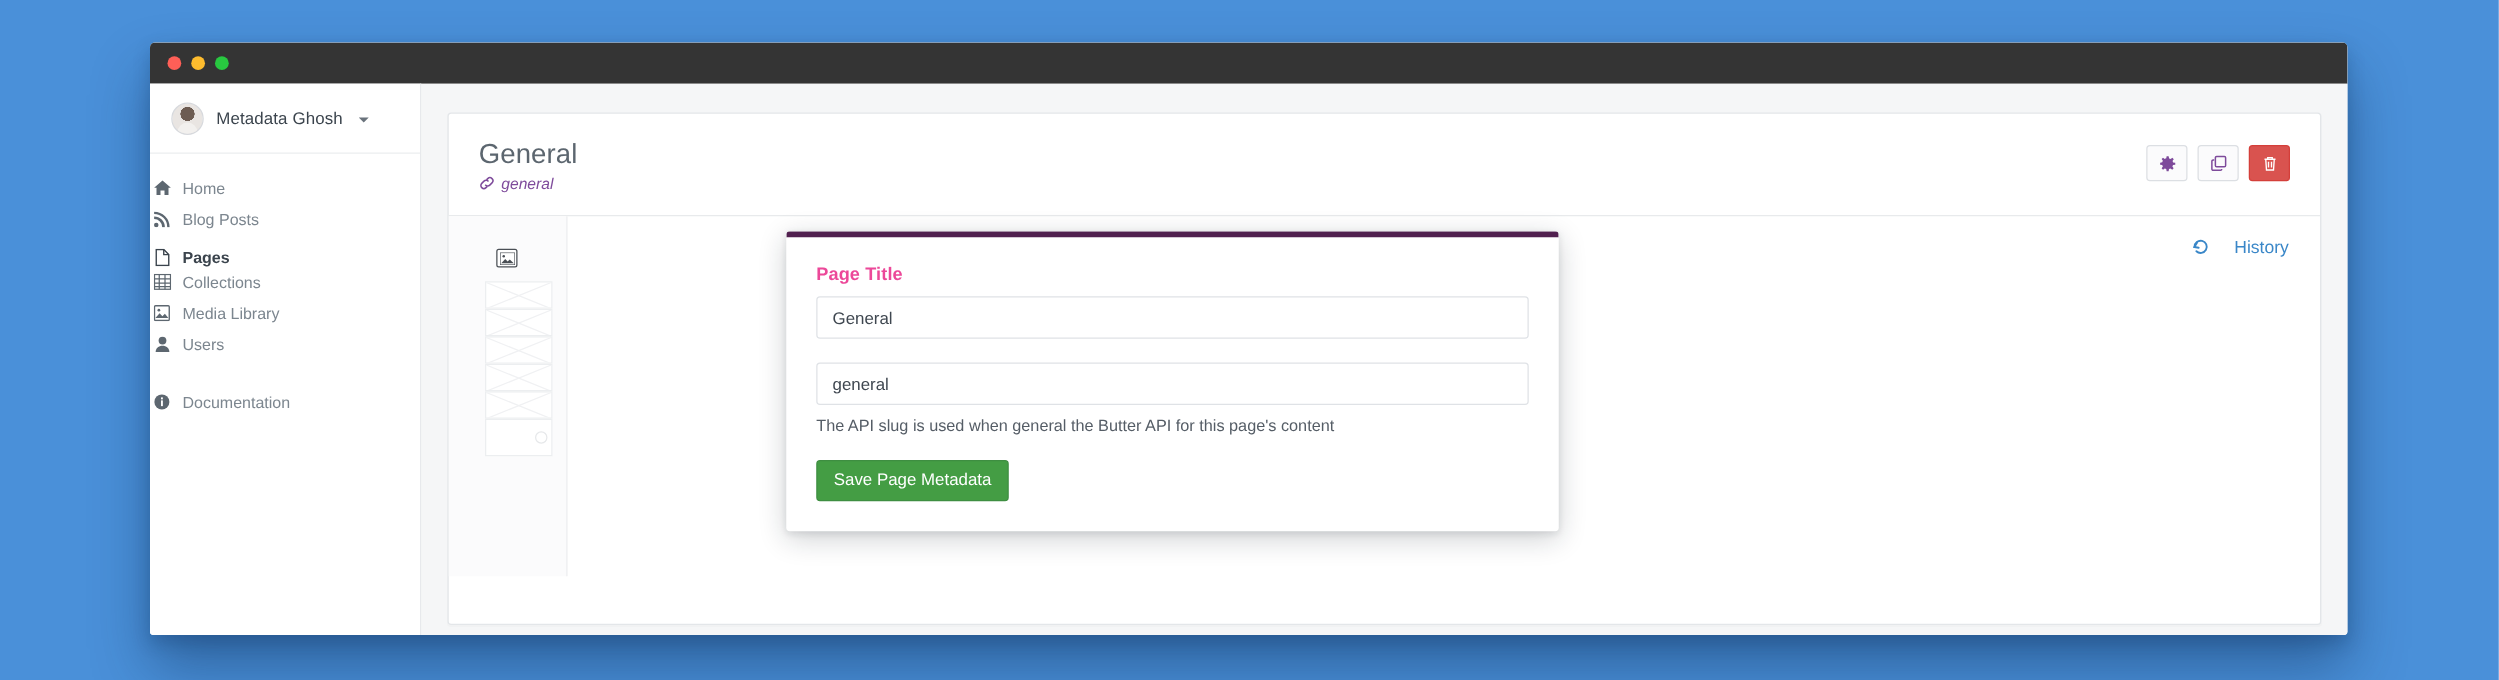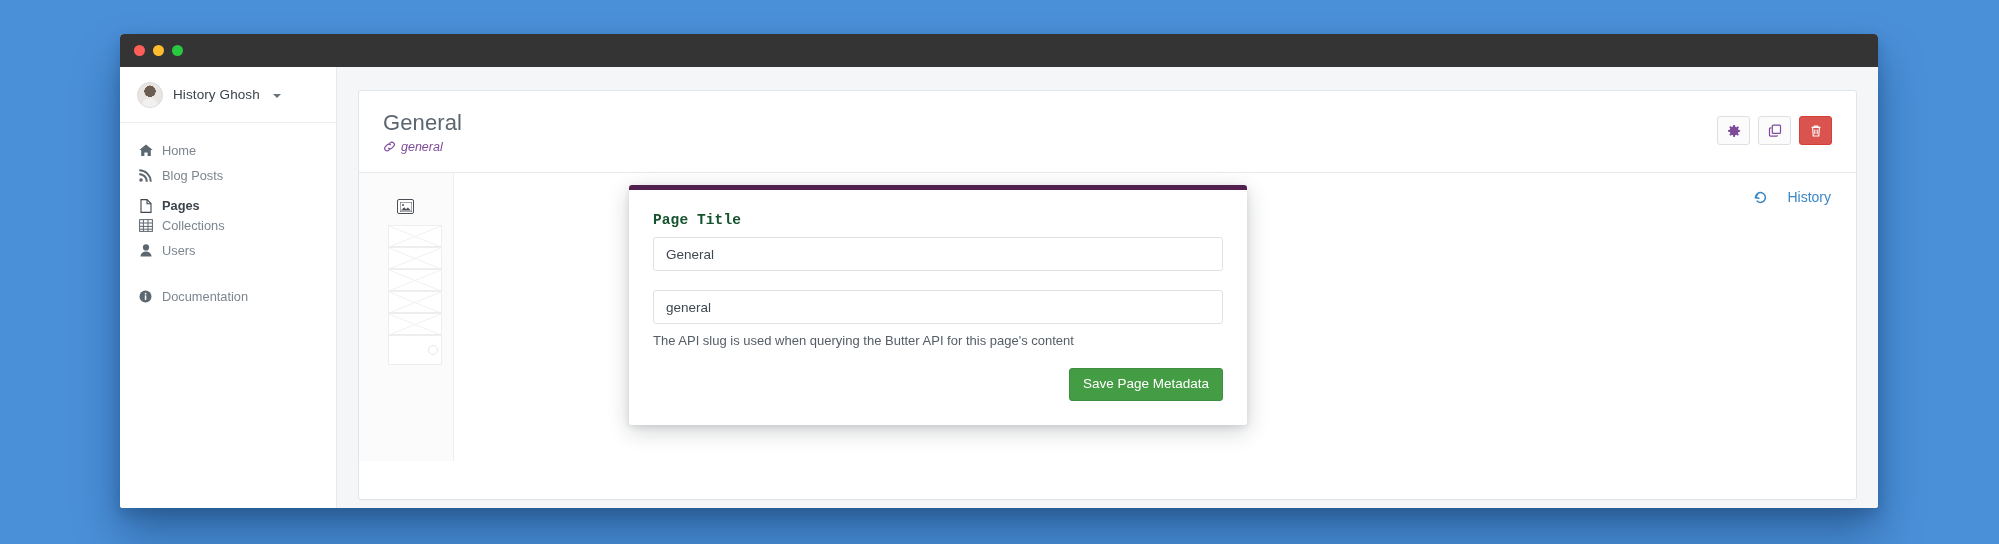--- a/index.html
+++ b/index.html
@@ -100,21 +100,21 @@
     margin-top: 2px;
   }
 
   .nav {
     padding-top: 15px;
   }
   .nav-item {
     display: flex;
     align-items: center;
     gap: 9px;
-    padding: 0 18px;
+    padding: 0 2px;
     height: 25px;
     color: #7c868f;
     font-size: 12.8px;
     cursor: pointer;
     text-decoration: none;
   }
   .nav-item .ico {
     width: 15px;
     display: flex; align-items: center; justify-content: center;
     flex: 0 0 15px;
@@ -258,25 +258,24 @@
     background: #ffffff;
     border-radius: 3px;
     border-top: 5px solid #51204f;
     box-shadow: 0 6px 22px rgba(20, 28, 40, 0.20),
                 0 2px 6px rgba(20, 28, 40, 0.10);
     padding: 22px 24px 24px 24px;
     z-index: 20;
   }
   .field-label {
     font-size: 14.5px;
-    color: #14532d;
+    color: #ec4899;
     font-weight: bold;
     letter-spacing: .1px;
     margin-bottom: 9px;
-    font-family: Liberation Mono, monospace;
   }
   .text-input {
     width: 100%;
     height: 34px;
     border: 1px solid #dfe2e6;
     border-radius: 3px;
     padding: 0 12px;
     font-family: "Liberation Sans", sans-serif;
     font-size: 13.5px;
     color: #3f4750;
@@ -285,21 +284,21 @@
   }
   .field-gap { height: 19px; }
   .help-text {
     margin-top: 9px;
     font-size: 13px;
     color: #555d66;
   }
   .modal-foot {
     margin-top: 20px;
     display: flex;
-    justify-content: flex-end;
+    justify-content: flex-start;
   }
   .btn-save {
     background: #449d44;
     border: 1px solid #3e8e41;
     border-radius: 3px;
     color: #fff;
     font-size: 13.5px;
     font-family: "Liberation Sans", sans-serif;
     padding: 8px 13px 9px 13px;
     cursor: pointer;
@@ -318,21 +317,21 @@
     <span class="dot amber"></span>
     <span class="dot green"></span>
   </div>
 
   <div class="app">
 
     <aside class="sidebar">
 
       <div class="user-block">
         <span class="avatar"></span>
-        <span class="user-name">History Ghosh</span>
+        <span class="user-name">Metadata Ghosh</span>
         <span class="caret"></span>
       </div>
 
       <nav class="nav">
 
         <a class="nav-item">
           <span class="ico">
             <svg width="14" height="13" viewBox="0 0 14 13" fill="currentColor">
               <path d="M7 0.4 0.3 6.1h1.9V12h3.2V8.4h3.2V12h3.2V6.1h1.9L7 0.4z"></path>
             </svg>
@@ -365,20 +364,30 @@
         <a class="nav-item">
           <span class="ico">
             <svg width="14" height="13" viewBox="0 0 14 13" fill="none" stroke="currentColor" stroke-width="1">
               <rect x="0.6" y="0.6" width="12.8" height="11.8"></rect>
               <path d="M0.6 4h12.8M0.6 7.4h12.8M0.6 10.2h12.8M4.4 0.6v11.8M9 0.6v11.8"></path>
             </svg>
           </span>
           <span>Collections</span>
         </a>
 
+        <a class="nav-item">
+          <span class="ico">
+            <svg width="13" height="13" viewBox="0 0 13 13" fill="none" stroke="currentColor" stroke-width="1.1">
+              <rect x="0.6" y="0.6" width="11.8" height="11.8" rx="0.8"></rect>
+              <circle cx="4.1" cy="4.1" r="1.1" fill="currentColor" stroke="none"></circle>
+              <path d="M1.3 10.4 4.7 6.6l2.2 2.3 2-2 2.8 3.5z" fill="currentColor" stroke="none"></path>
+            </svg>
+          </span>
+          <span>Media Library</span>
+        </a>
 
         <a class="nav-item">
           <span class="ico">
             <svg width="12" height="13" viewBox="0 0 12 13" fill="currentColor">
               <circle cx="6" cy="3.4" r="3.1"></circle>
               <path d="M0.5 12.6c0-3 2.5-5 5.5-5s5.5 2 5.5 5z"></path>
             </svg>
           </span>
           <span>Users</span>
         </a>
@@ -479,21 +488,21 @@
           </div>
 
           <div class="modal">
 
             <div class="field-label">Page Title</div>
             <input class="text-input" type="text" value="General" style="">
 
             <div class="field-gap"></div>
 
             <input class="text-input" type="text" value="general" style="">
-            <div class="help-text">The API slug is used when querying the Butter API for this page's content</div>
+            <div class="help-text">The API slug is used when general the Butter API for this page's content</div>
 
             <div class="modal-foot">
               <button class="btn-save">Save Page Metadata</button>
             </div>
           </div>
 
         </div>
       </section>
     </main>
 

